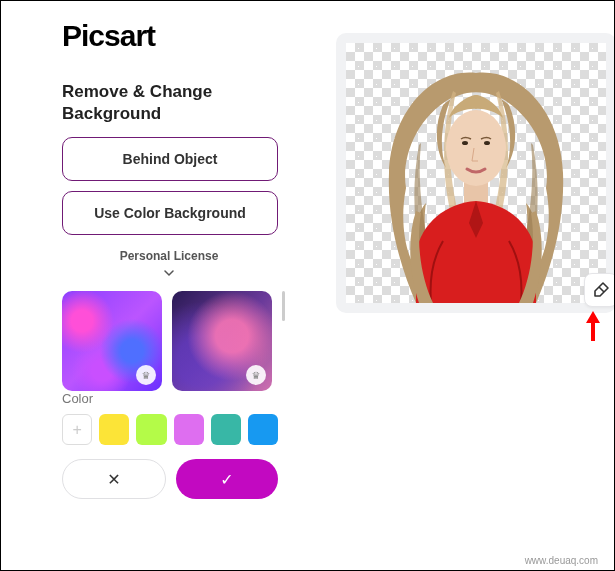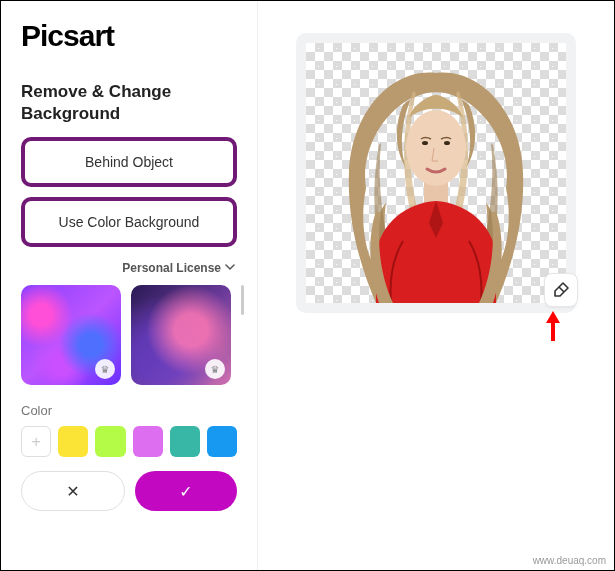--- a/index.html
+++ b/index.html
@@ -1,47 +1,47 @@
 <!DOCTYPE html>
 <html><head>
   <meta charset="utf-8">
   <style>
     * { box-sizing: border-box; margin: 0; padding: 0; }
     body { font-family: -apple-system, BlinkMacSystemFont, 'Segoe UI', Arial, sans-serif; background: #fff; width: 615px; height: 571px; overflow: hidden; position: relative; border: 1px solid #000; }
-    .app { display: flex; height: 100%; }
+    .app { display: flex; height: 100%; padding-left: 41px; }
     .sidebar { width: 256px; padding: 18px 20px; display: flex; flex-direction: column; }
     .logo { font-family: Arial, sans-serif; font-size: 30px; font-weight: 900; letter-spacing: -1px; color: #000; margin-bottom: 28px; }
     .section-title { font-size: 17px; font-weight: 600; color: #222; line-height: 1.3; margin-bottom: 12px; }
-    .opt-btn { width: 100%; background: #fff; border: 4px solid #701a75; border-radius: 10px; padding: 13px 0; font-size: 14px; color: #333; margin-bottom: 10px; cursor: pointer; font-weight: 400; }
+    .opt-btn { width: 100%; background: #fff; border: 1px solid #701a75; border-radius: 10px; padding: 13px 0; font-size: 14px; color: #333; margin-bottom: 10px; cursor: pointer; font-weight: 700; }
     .opt-btn.disabled { color: #bbb; cursor: default; }
-    .license { text-align: right; font-size: 12px; color: #555; font-weight: 600; margin: 4px 2px 10px 0; cursor: pointer; display: flex; align-items: center; justify-content: flex-end; gap: 4px; }
+    .license { text-align: right; font-size: 12px; color: #555; font-weight: 600; margin: 4px 2px 10px 0; cursor: pointer; display: flex; align-items: center; justify-content: flex-end; gap: 4px; flex-direction: column; }
     .chev { display:inline-block; }
     .thumbs-wrap { display: flex; gap: 10px; position: relative; }
     .thumb { width: 100px; height: 100px; border-radius: 10px; position: relative; overflow: hidden; cursor: pointer; }
     .thumb1 { background: radial-gradient(circle at 20% 30%, #ff4fd8 0 10%, transparent 30%), radial-gradient(circle at 70% 60%, #4f6fff 0 12%, transparent 35%), radial-gradient(circle at 40% 80%, #c94fff 0 10%, transparent 30%), linear-gradient(135deg, #8a3fff, #bb55ff, #6a2fff); }
     .thumb2 { background: radial-gradient(circle at 60% 45%, rgba(255,120,180,0.85) 0 20%, transparent 55%), radial-gradient(circle at 30% 70%, rgba(100,60,200,0.7) 0 25%, transparent 60%), linear-gradient(135deg, #2a1a55, #6a3a9a, #d070b0); }
     .premium-badge { position: absolute; bottom: 6px; right: 6px; width: 20px; height: 20px; border-radius: 50%; background: rgba(255,255,255,0.9); display: flex; align-items: center; justify-content: center; }
     .crown { font-size: 10px; color: #888; }
     .scroll-ind { position: absolute; right: -7px; top: 0; width: 3px; height: 30px; background: #ccc; border-radius: 2px; }
-    .color-label { font-size: 13px; color: #777; margin-top: 18px; margin-bottom: 8px; }
+    .color-label { font-size: 13px; color: #777; margin-bottom: 8px; }
     .swatches { display: flex; gap: 7px; }
     .swatch { width: 31px; height: 31px; border-radius: 6px; cursor: pointer; }
     .add-swatch { border: 1px solid #ddd; background: #fff; display:flex; align-items:center; justify-content:center; color:#ccc; font-size:16px; font-weight:300; }
     .actions { display: flex; gap: 10px; margin-top: 14px; }
     .act-btn { flex: 1; height: 40px; border-radius: 20px; border: none; cursor: pointer; display:flex; align-items:center; justify-content:center; font-size:16px; }
     .cancel-btn { background: #fff; border: 1px solid #e0e0e3; color:#333; }
     .confirm-btn { background: #c209c1; color:#fff; }
     .divider { width: 1px; background: #eee; }
     .canvas-area { flex: 1; padding: 32px 28px; position: relative; }
     .canvas-frame { width: 280px; height: 280px; background: #f1f2f4; border-radius: 10px; padding: 10px; position: relative; margin-left: 10px; }
     .checker { width: 100%; height: 100%; position: relative; background-color: #fff; background-image: linear-gradient(45deg, #dcdcdc 25%, transparent 25%), linear-gradient(-45deg, #dcdcdc 25%, transparent 25%), linear-gradient(45deg, transparent 75%, #dcdcdc 75%), linear-gradient(-45deg, transparent 75%, #dcdcdc 75%); background-size: 18px 18px; background-position: 0 0, 0 9px, 9px -9px, -9px 0px; overflow: hidden; }
     .subject { position:absolute; bottom:0; left:50%; transform:translateX(-50%); width: 230px; height: 240px; }
     .eraser-tool { position: absolute; right: -2px; bottom: 6px; width: 34px; height: 34px; background: #fff; border: 1px solid #e5e5e8; border-radius: 8px; display:flex; align-items:center; justify-content:center; cursor:pointer; box-shadow: 0 1px 3px rgba(0,0,0,0.06); }
     .arrow { position: absolute; right: 14px; bottom: -32px; }
-    .watermark { position: absolute; right: 8px; bottom: 4px; font-size: 10px; color: #999; }
+    .watermark { position: absolute; right: 16px; bottom: 4px; font-size: 10px; color: #999; }
   </style>
 </head>
 <body>
 
 <div class="app">
   <div class="sidebar">
     <div class="logo">Picsart</div>
     <div class="section-title">Remove &amp; Change Background</div>
 
     <button class="opt-btn">Behind Object</button>

